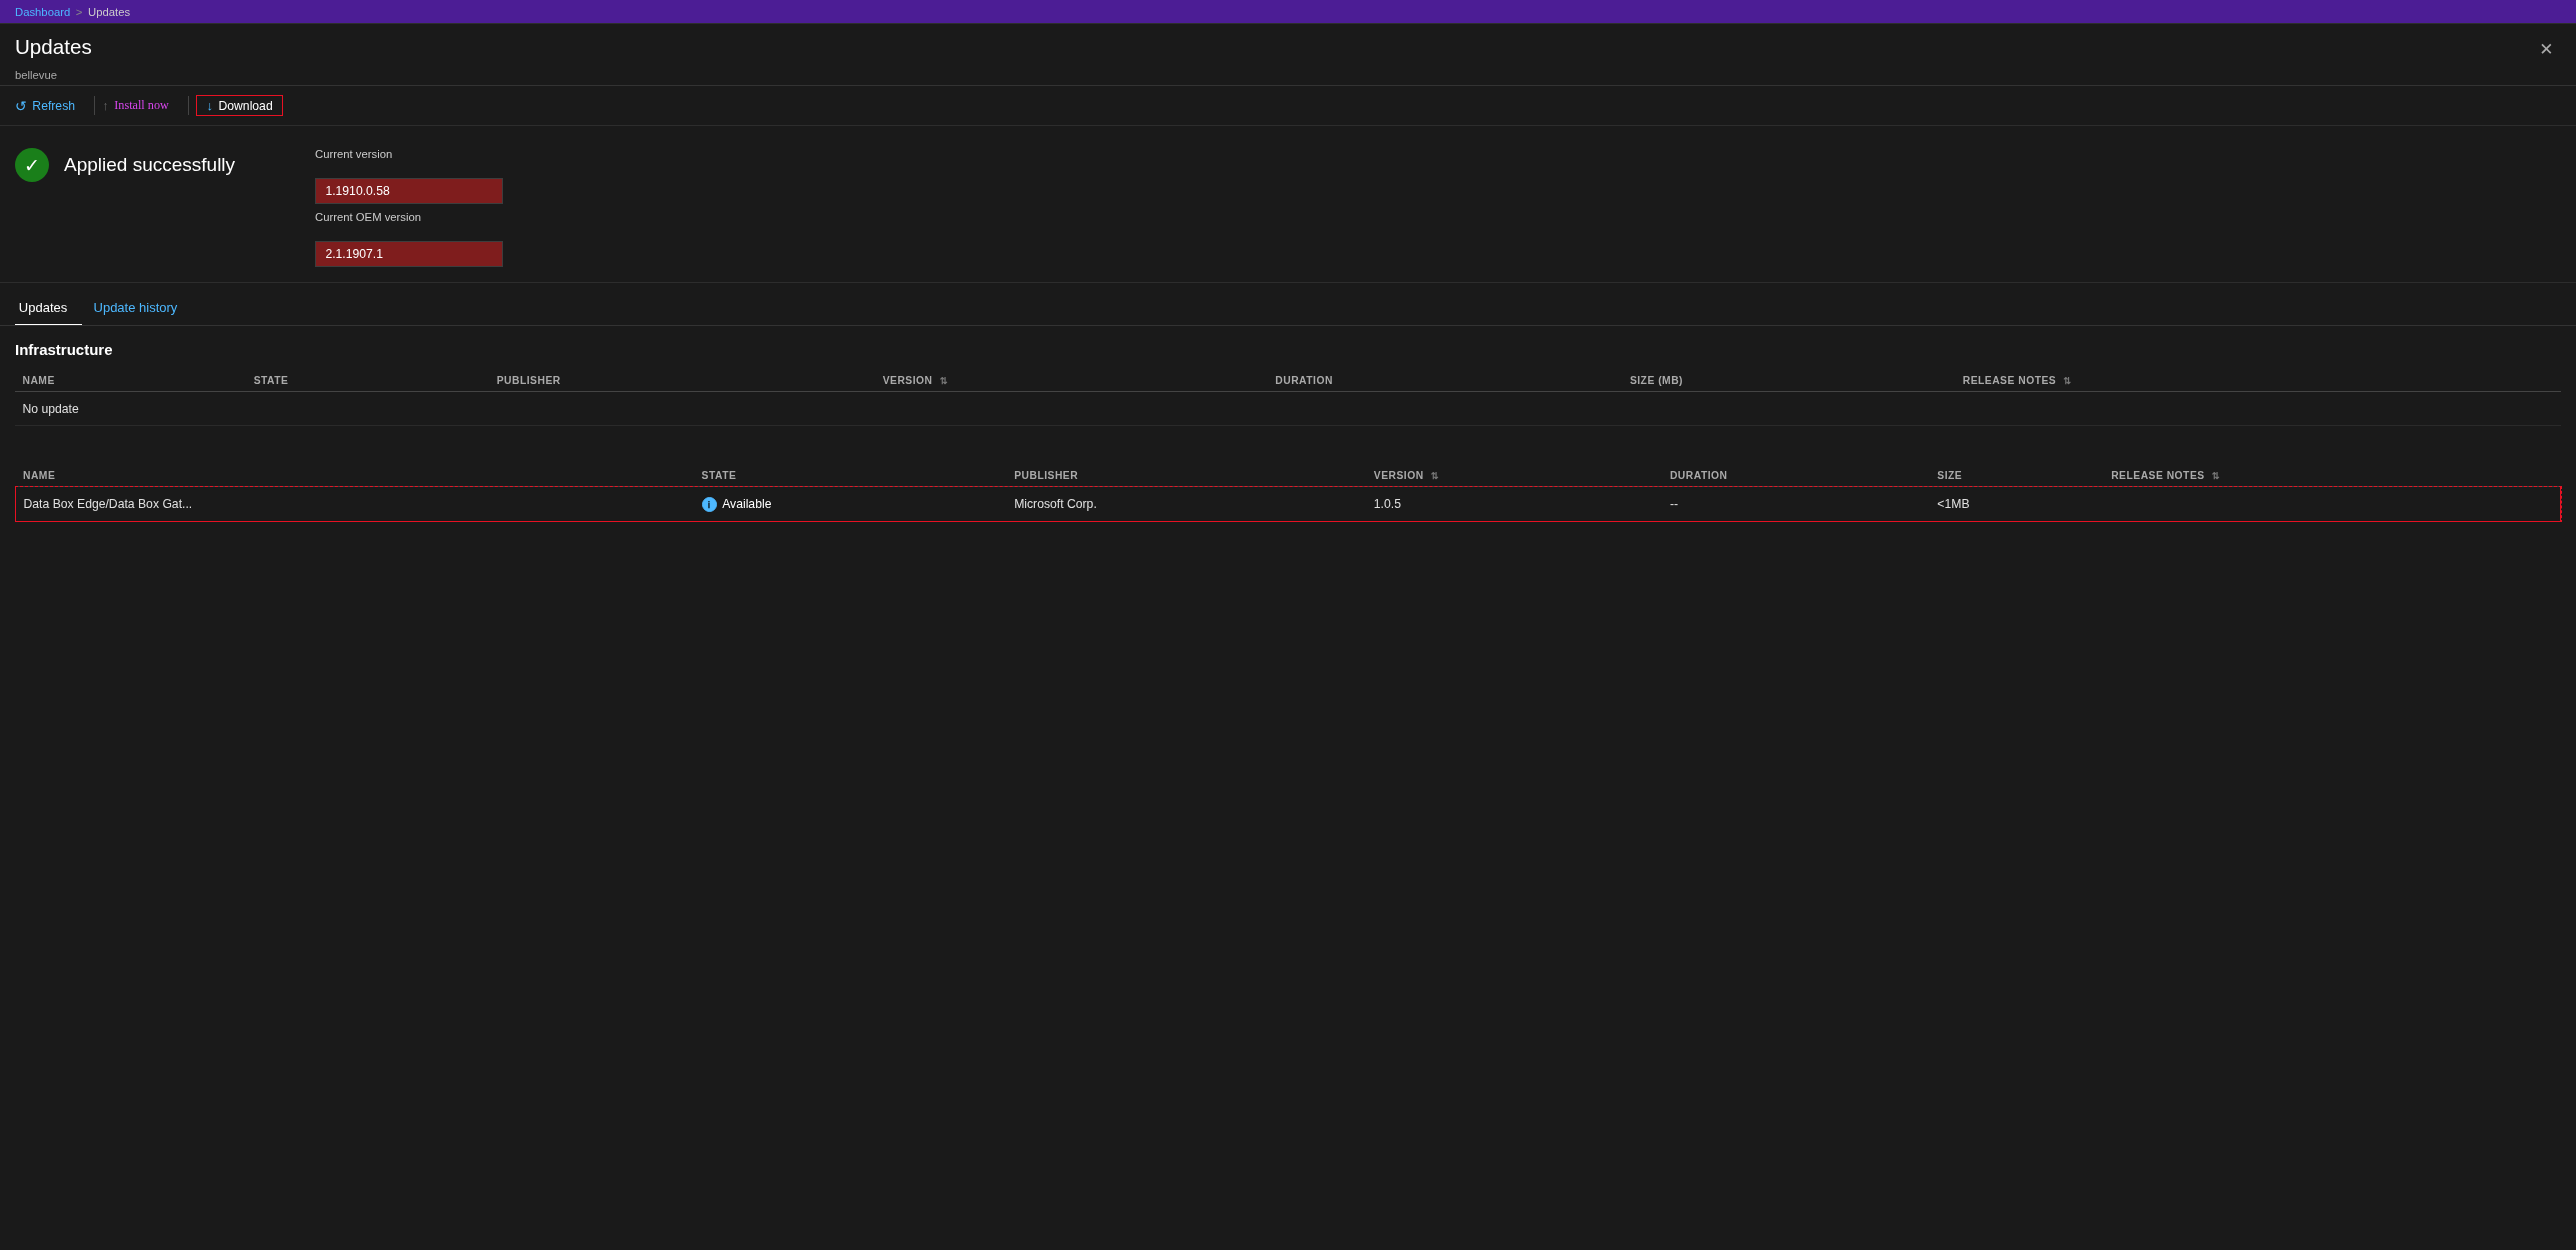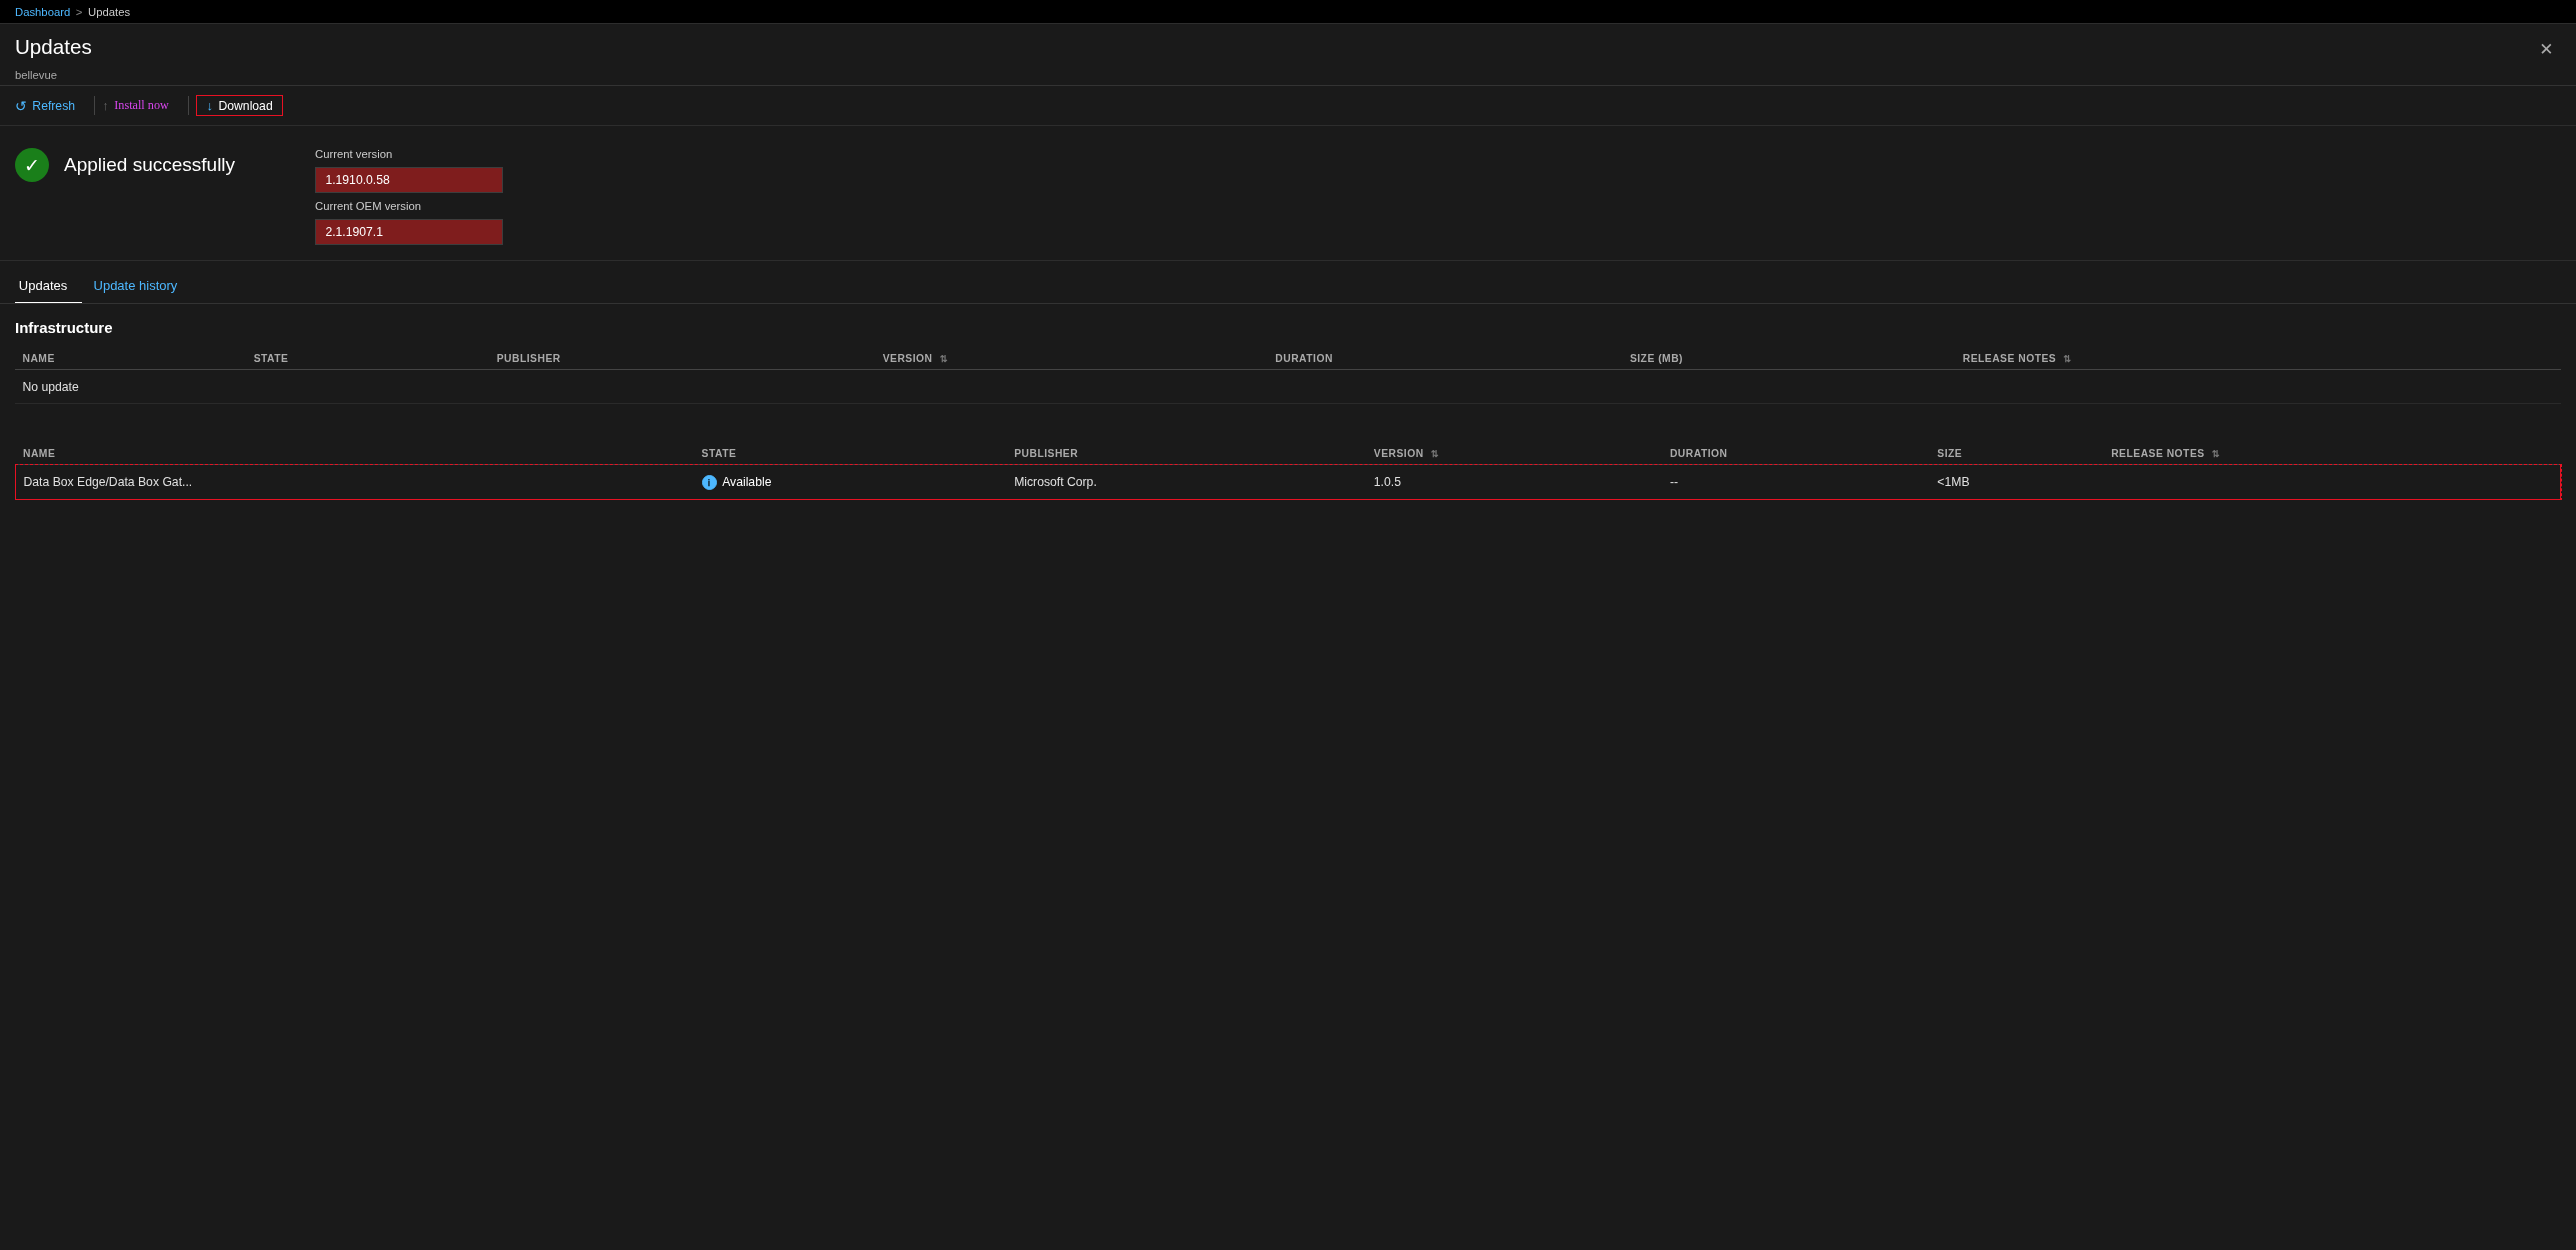--- a/index.html
+++ b/index.html
@@ -9,21 +9,21 @@
       font-family: 'Segoe UI', Arial, sans-serif;
       font-size: 12.2px;
       min-height: 100vh;
     }
 
     
     .breadcrumb {
       display: flex;
       align-items: center;
       padding: 5.6px 15px;
-      background: #000000;
+      background: #4c1d95;
       font-size: 11.3px;
       border-bottom: 0.9px solid #2d2d2d;
     }
     .breadcrumb-link {
       color: #4db8ff;
       cursor: pointer;
     }
     .breadcrumb-sep {
       color: #888;
       margin: 0 5.6px;
@@ -131,21 +131,21 @@
       color: #fff;
     }
     .status-fields {
       display: flex;
       flex-direction: column;
       gap: 7.5px;
     }
     .field-group {
       display: flex;
       flex-direction: column;
-      gap: 7px;
+      gap: 18px;
     }
     .field-label {
       font-size: 11.3px;
       color: #ccc;
     }
     .field-value {
       background: #7f1d1d;
       border: 0.9px solid #3d3d3d;
       color: #fff;
       padding: 4.7px 9.4px;

